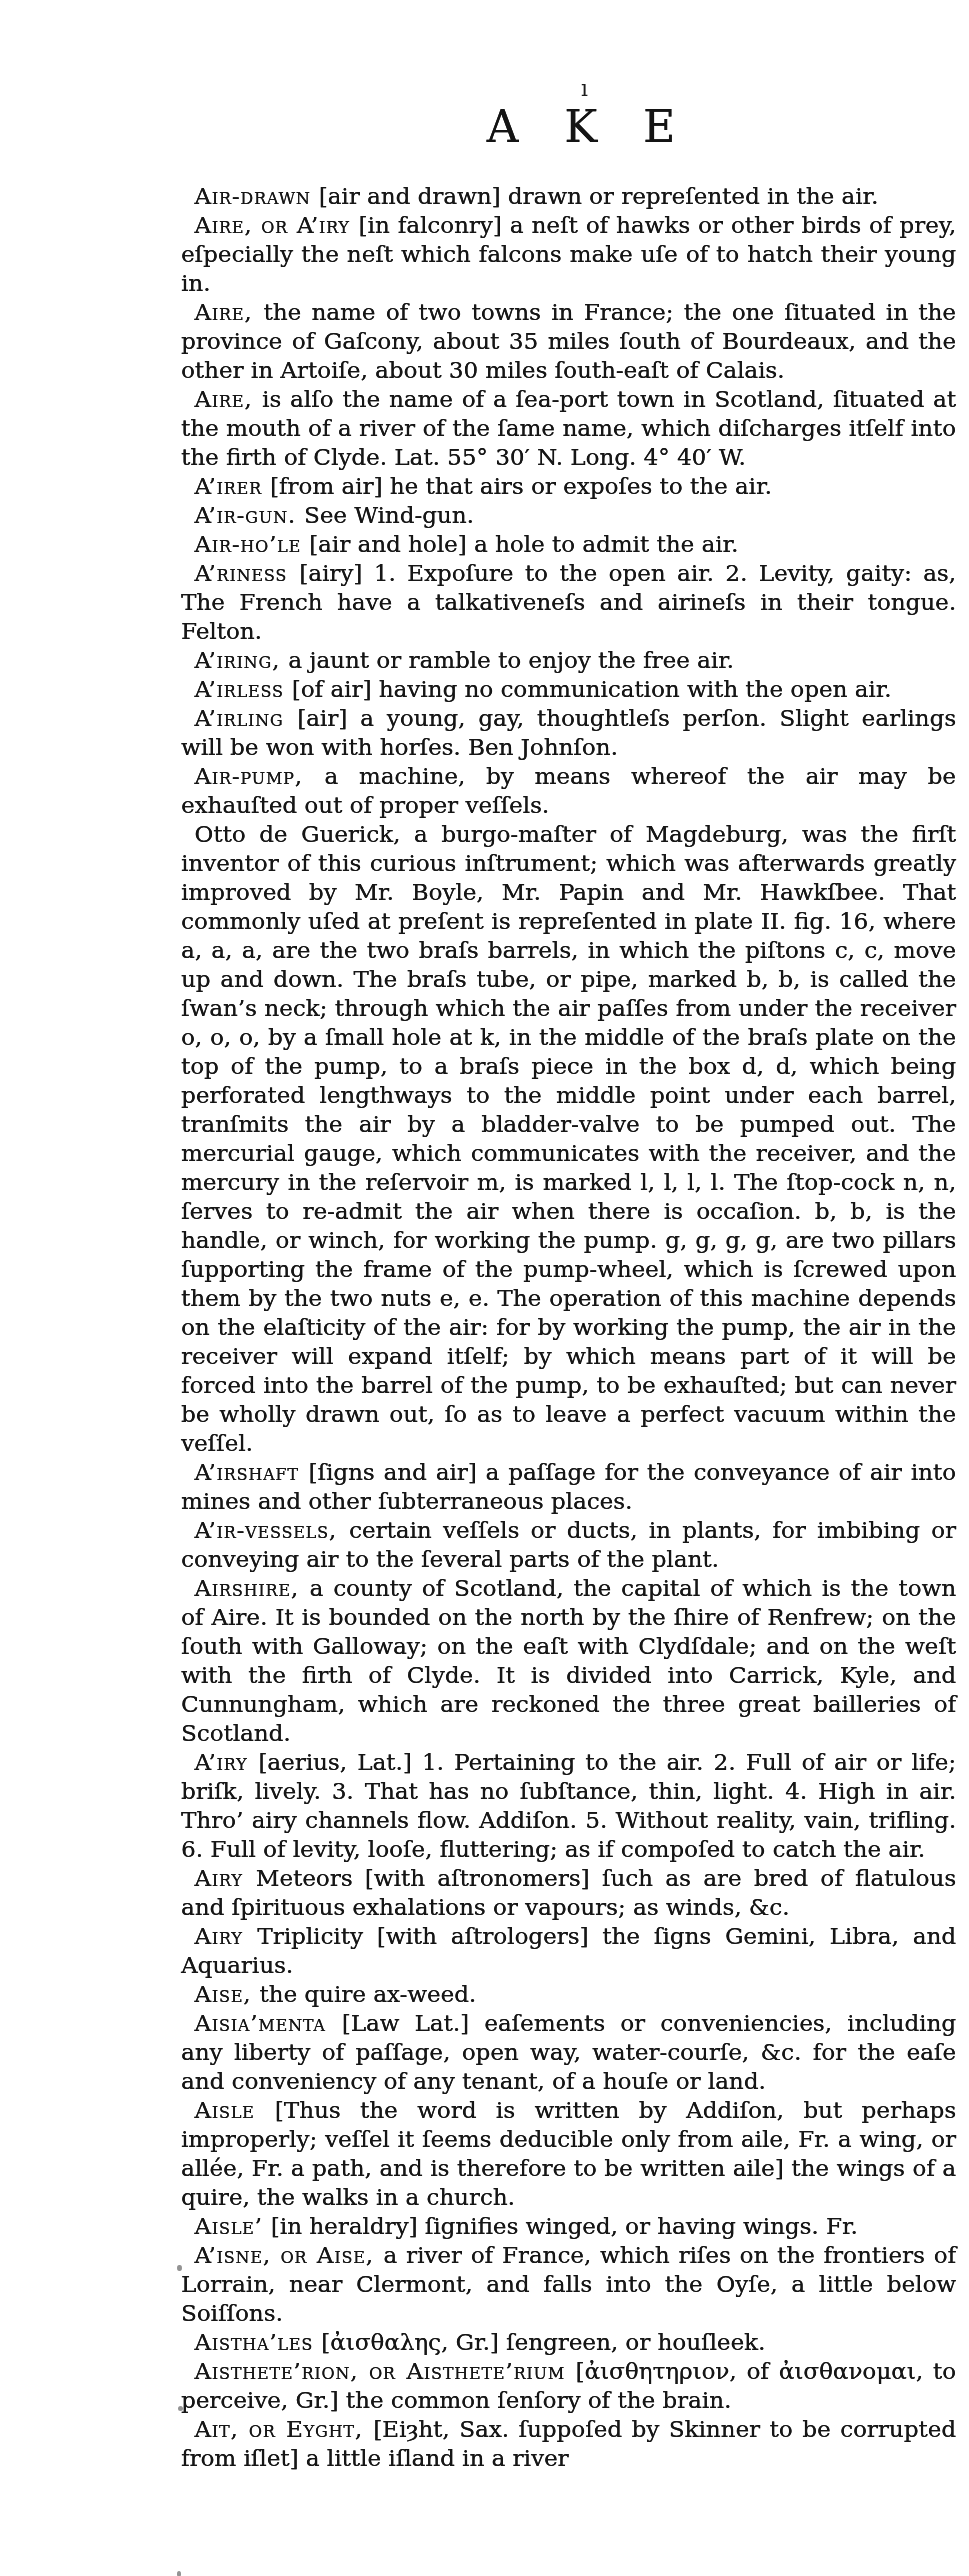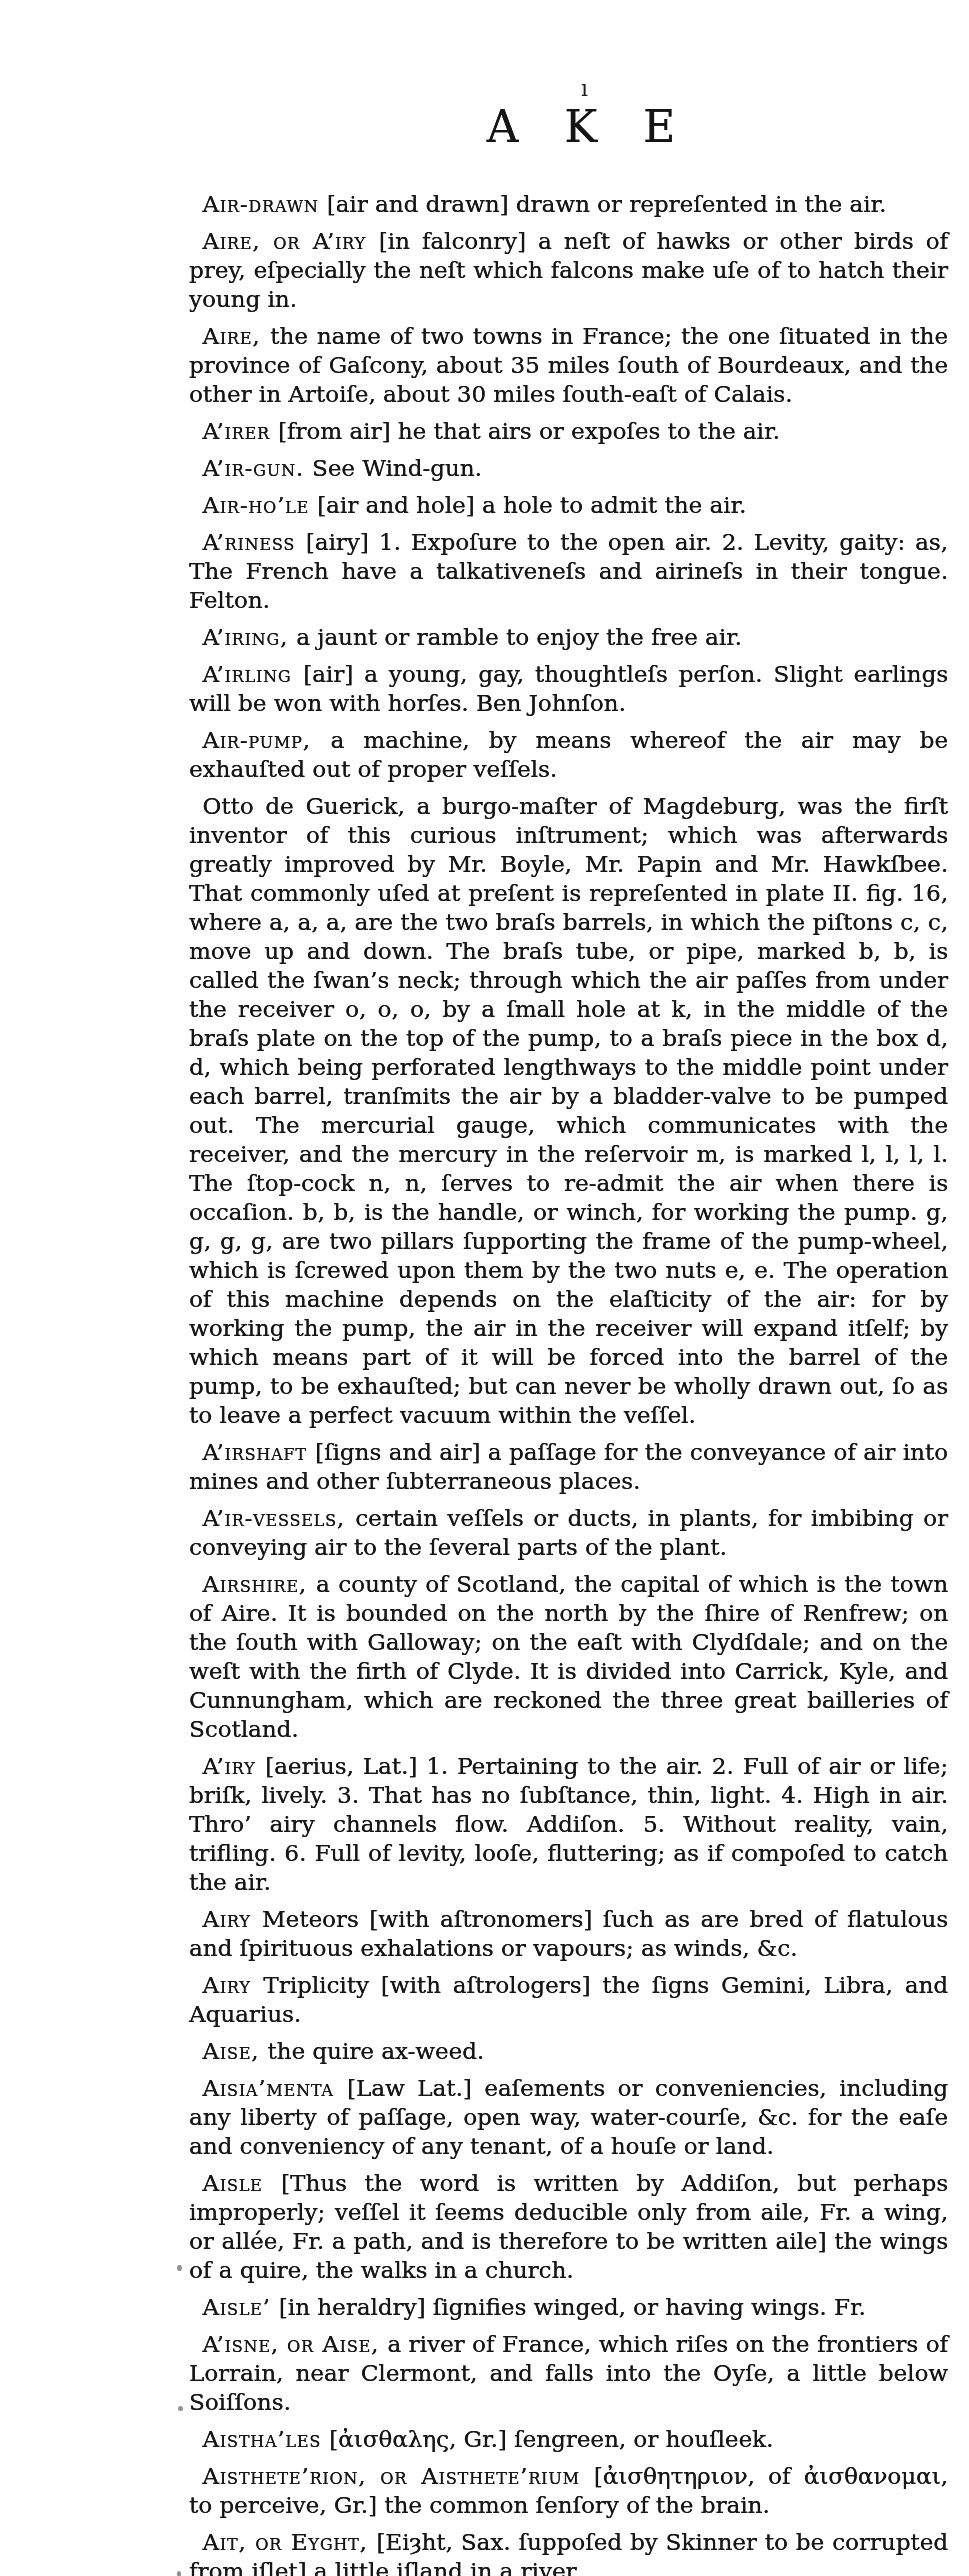--- a/index.html
+++ b/index.html
@@ -29,21 +29,21 @@
   }
   .column{
     position:absolute;
     top:182px;left:181px;width:775px;
     font-size:23px;
     line-height:29px;
     text-align:justify;
     text-shadow:0.2px 0.2px 0 currentColor;
   }
   .entry{
-    margin:8px;
+    margin:0;
     text-indent:13.4px;
   }
   .head{
     font-variant-caps:small-caps;
     letter-spacing:0.8px;
   }
   .speck{
     position:absolute;
     background:#3a3a3a;
     border-radius:50%;
@@ -62,31 +62,33 @@
 
   <div class="running-head">A K E</div>
 
   <div class="column" id="entries">
   <p class="entry"><span class="head">Air-drawn </span><span class="rest">[air and drawn] drawn or repreſented in the air.</span></p>
 
   <p class="entry"><span class="head">Aire, or A’iry </span><span class="rest">[in falconry] a neſt of hawks or other birds of prey, eſpecially the neſt which falcons make uſe of to hatch their young in.</span></p>
 
   <p class="entry"><span class="head">Aire, </span><span class="rest">the name of two towns in France; the one ſituated in the province of Gaſcony, about 35 miles ſouth of Bourdeaux, and the other in Artoiſe, about 30 miles ſouth-eaſt of Calais.</span></p>
 
+  <p class="entry"><span class="head">Aire, </span><span class="rest">is alſo the name of a ſea-port town in Scotland, ſituated at the mouth of a river of the ſame name, which diſcharges itſelf into the firth of Clyde.  Lat. 55° 30′ N.  Long. 4° 40′ W.</span></p>
 
   <p class="entry"><span class="head">A’irer </span><span class="rest">[from air] he that airs or expoſes to the air.</span></p>
 
   <p class="entry"><span class="head">A’ir-gun. </span><span class="rest">See Wind-gun.</span></p>
 
   <p class="entry"><span class="head">Air-ho’le </span><span class="rest">[air and hole] a hole to admit the air.</span></p>
 
   <p class="entry"><span class="head">A’riness </span><span class="rest">[airy] 1. Expoſure to the open air.  2. Levity, gaity: as, The French have a talkativeneſs and airineſs in their tongue.  Felton.</span></p>
 
   <p class="entry"><span class="head">A’iring, </span><span class="rest">a jaunt or ramble to enjoy the free air.</span></p>
 
+  <p class="entry"><span class="head">A’irless </span><span class="rest">[of air] having no communication with the open air.</span></p>
 
   <p class="entry"><span class="head">A’irling </span><span class="rest">[air] a young, gay, thoughtleſs perſon.  Slight earlings will be won with horſes.  Ben Johnſon.</span></p>
 
   <p class="entry"><span class="head">Air-pump, </span><span class="rest">a machine, by means whereof the air may be exhauſted out of proper veſſels.</span></p>
 
   <p class="entry"><span class="rest">Otto de Guerick, a burgo-maſter of Magdeburg, was the firſt inventor of this curious inſtrument; which was afterwards greatly improved by Mr. Boyle, Mr. Papin and Mr. Hawkſbee.  That commonly uſed at preſent is repreſented in plate II. fig. 16, where a, a, a, are the two braſs barrels, in which the piſtons c, c, move up and down.  The braſs tube, or pipe, marked b, b, is called the ſwan’s neck; through which the air paſſes from under the receiver o, o, o, by a ſmall hole at k, in the middle of the braſs plate on the top of the pump, to a braſs piece in the box d, d, which being perforated lengthways to the middle point under each barrel, tranſmits the air by a bladder-valve to be pumped out.  The mercurial gauge, which communicates with the receiver, and the mercury in the reſervoir m, is marked l, l, l, l.  The ſtop-cock n, n, ſerves to re-admit the air when there is occaſion.  b, b, is the handle, or winch, for working the pump.  g, g, g, g, are two pillars ſupporting the frame of the pump-wheel, which is ſcrewed upon them by the two nuts e, e.  The operation of this machine depends on the elaſticity of the air: for by working the pump, the air in the receiver will expand itſelf; by which means part of it will be forced into the barrel of the pump, to be exhauſted; but can never be wholly drawn out, ſo as to leave a perfect vacuum within the veſſel.</span></p>
 
   <p class="entry"><span class="head">A’irshaft </span><span class="rest">[ſigns and air] a paſſage for the conveyance of air into mines and other ſubterraneous places.</span></p>
 
   <p class="entry"><span class="head">A’ir-vessels, </span><span class="rest">certain veſſels or ducts, in plants, for imbibing or conveying air to the ſeveral parts of the plant.</span></p>

